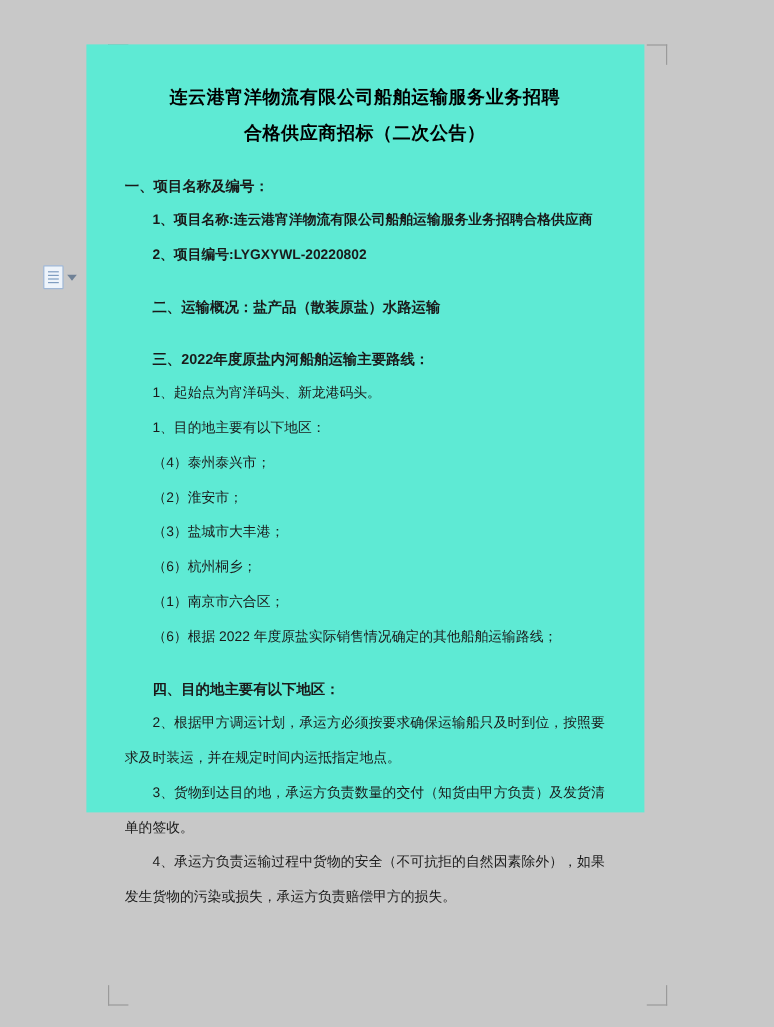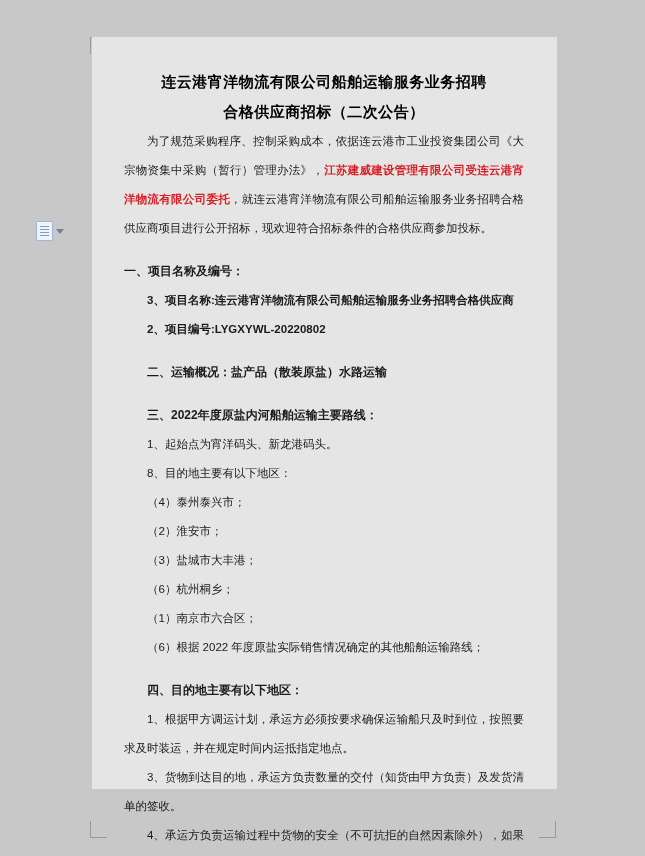--- a/index.html
+++ b/index.html
@@ -10,25 +10,25 @@
   }
   #page-wrap {
     position: relative;
     width: 645px;
     height: 856px;
     background: #c8c8c8;
     overflow: hidden;
   }
   .paper {
     position: absolute;
-    left: 92px;
+    left: 72px;
     top: 37px;
     width: 465px;
-    height: 752px;
-    background: #e5e5e5;
+    height: 640px;
+    background: #5eead4;
     box-sizing: border-box;
   }
   
   .crop {
     position: absolute;
     width: 16px;
     height: 16px;
     border-color: #9a9a9a;
     border-style: solid;
     border-width: 0;
@@ -127,43 +127,42 @@
   </div>
 
   <div class="paper">
     <div class="doc-body">
 
       <div class="title">
         <span>连云港宵洋物流有限公司船舶运输服务业务招聘</span>
         <span class="line2">合格供应商招标（二次公告）</span>
       </div>
 
-      <p class="indent"><span>为了规范采购程序、控制采购成本，依据连云港市工业投资集团公司《大宗物资集中采购（暂行）管理办法》，</span><span class="red">江苏建威建设管理有限公司受连云港宵洋物流有限公司委托</span><span>，就连云港宵洋物流有限公司船舶运输服务业务招聘合格供应商项目进行公开招标，现欢迎符合招标条件的合格供应商参加投标。</span></p>
 
       <p class="sect">一、项目名称及编号：</p>
 
-      <p class="sub pad-ind"><span>3、项目名称:</span><span>连云港宵洋物流有限公司船舶运输服务业务招聘合格供应商</span></p>
+      <p class="sub pad-ind"><span>1、项目名称:</span><span>连云港宵洋物流有限公司船舶运输服务业务招聘合格供应商</span></p>
 
       <p class="sub pad-ind"><span>2、项目编号:</span><span>LYGXYWL-20220802</span></p>
 
       <p class="sect pad-ind">二、运输概况：盐产品（散装原盐）水路运输</p>
 
       <p class="sect pad-ind">三、2022年度原盐内河船舶运输主要路线：</p>
 
       <p class="indent">1、起始点为宵洋码头、新龙港码头。</p>
-      <p class="indent">8、目的地主要有以下地区：</p>
+      <p class="indent">1、目的地主要有以下地区：</p>
 
       <p class="indent">（4）泰州泰兴市；</p>
       <p class="indent">（2）淮安市；</p>
       <p class="indent">（3）盐城市大丰港；</p>
       <p class="indent">（6）杭州桐乡；</p>
       <p class="indent">（1）南京市六合区；</p>
       <p class="indent">（6）根据 2022 年度原盐实际销售情况确定的其他船舶运输路线；</p>
 
       <p class="sect pad-ind">四、目的地主要有以下地区：</p>
 
-      <p class="indent">1、根据甲方调运计划，承运方必须按要求确保运输船只及时到位，按照要求及时装运，并在规定时间内运抵指定地点。</p>
+      <p class="indent">2、根据甲方调运计划，承运方必须按要求确保运输船只及时到位，按照要求及时装运，并在规定时间内运抵指定地点。</p>
       <p class="indent">3、货物到达目的地，承运方负责数量的交付（知货由甲方负责）及发货清单的签收。</p>
       <p class="indent">4、承运方负责运输过程中货物的安全（不可抗拒的自然因素除外），如果发生货物的污染或损失，承运方负责赔偿甲方的损失。</p>
 
     </div>
   </div>
 </div>
 
 </body></html>

